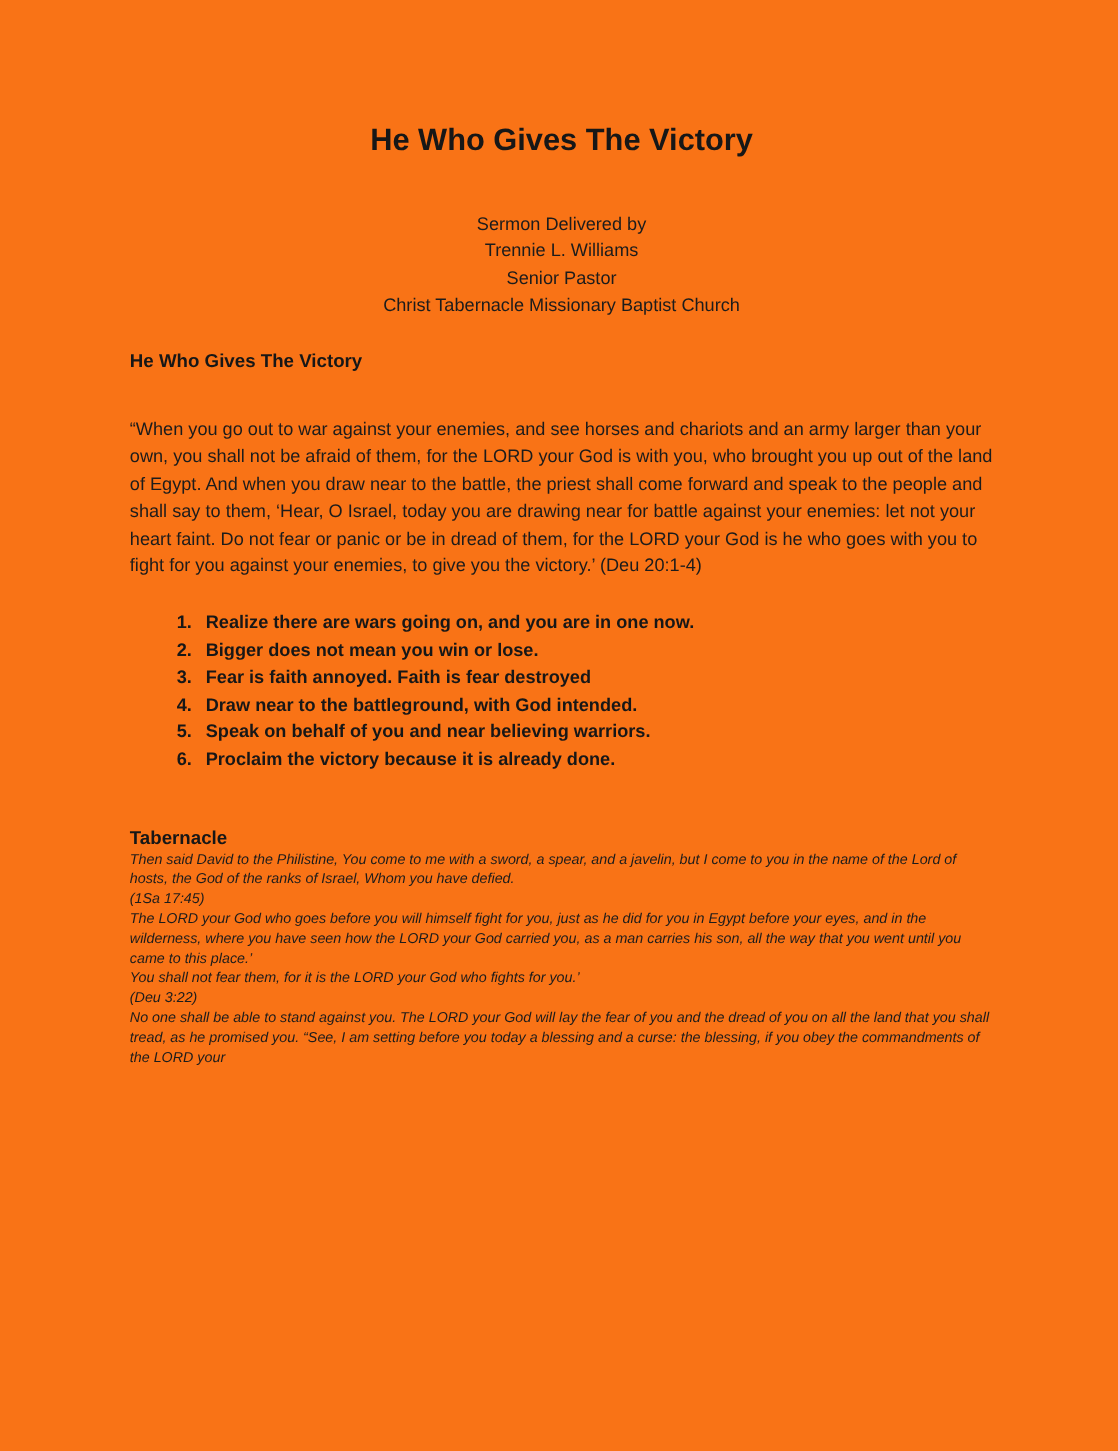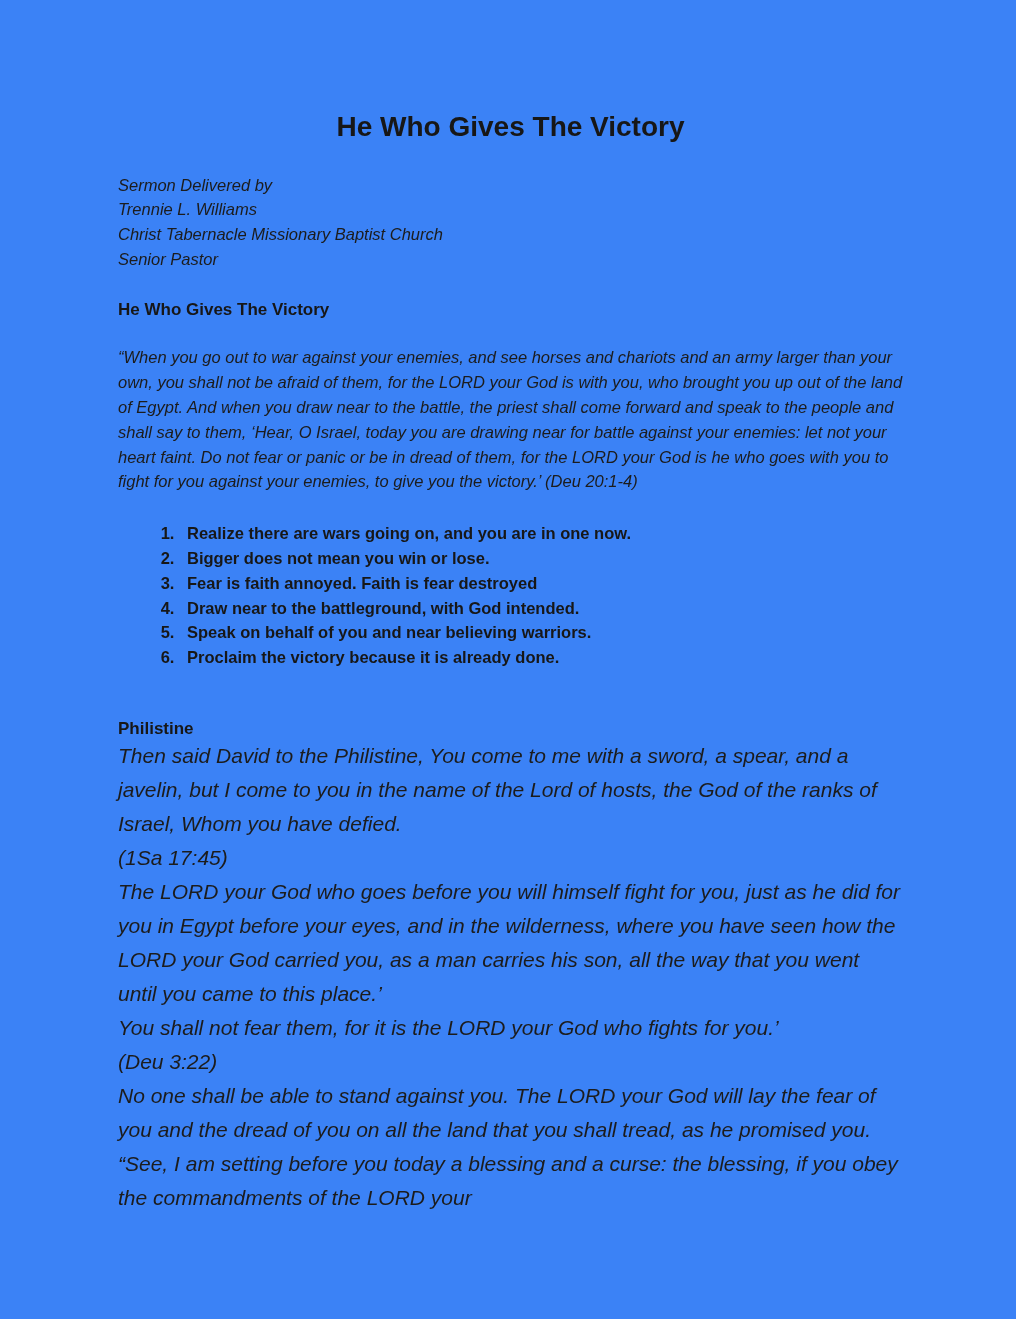--- a/index.html
+++ b/index.html
@@ -10,46 +10,44 @@
     width: 1016px;
     height: 1319px;
     overflow: hidden;
     font-family: "Liberation Sans", sans-serif;
     color: #1c1c1c;
   }
   .page {
     width: 1016px;
     height: 1319px;
     padding: 110px 113px 0 118px;
-    background: #3b82f6;
+    background: #f97316;
   }
   .doc-title {
     font-size: 28px;
     font-weight: bold;
     text-align: center;
     line-height: 1.2;
     color: #171717;
   }
   .subtitle-block {
-    margin-top: 29px;
-    text-align: left;
-    font-style: italic;
+    margin-top: 48px;
+    text-align: center;
     font-size: 16.5px;
     line-height: 24.7px;
   }
   .section-heading {
     margin-top: 29px;
     font-size: 17px;
     font-weight: bold;
     font-style: normal;
     color: #171717;
   }
   .quote {
-    margin-top: 25px;
-    font-style: italic;
+    margin-top: 39px;
     font-size: 16.5px;
     line-height: 24.8px;
   }
   ol.points {
     margin-top: 27px;
     margin-left: 28px;
     padding-left: 33px;
     font-weight: bold;
     font-size: 16.5px;
     line-height: 24.8px;
@@ -61,56 +59,56 @@
   .references-block {
     margin-top: 49px;
   }
   .references-heading {
     font-size: 17px;
     font-weight: bold;
     color: #171717;
   }
   .reference {
     font-style: italic;
-    font-size: 21px;
-    line-height: 34px;
+    font-size: 13px;
+    line-height: 18px;
   }
   .reference + .reference {
   }
   .reference p { margin: 0; }
 </style>
 </head>
 <body>
 
 <div class="page">
 
   <h1 class="doc-title">He Who Gives The Victory</h1>
 
   <div class="subtitle-block">
     <p>Sermon Delivered by</p>
     <p>Trennie L. Williams</p>
+    <p>Senior Pastor</p>
     <p>Christ Tabernacle Missionary Baptist Church</p>
-    <p>Senior Pastor</p>
   </div>
 
   <h2 class="section-heading">He Who Gives The Victory</h2>
 
   <p class="quote">“When you go out to war against your enemies, and see horses and chariots and an army larger than your own, you shall not be afraid of them, for the LORD your God is with you, who brought you up out of the land of Egypt. And when you draw near to the battle, the priest shall come forward and speak to the people and shall say to them, ‘Hear, O Israel, today you are drawing near for battle against your enemies: let not your heart faint. Do not fear or panic or be in dread of them, for the LORD your God is he who goes with you to fight for you against your enemies, to give you the victory.’ (Deu 20:1-4)</p>
 
   <ol class="points">
     <li>Realize there are wars going on, and you are in one now.</li>
     <li>Bigger does not mean you win or lose.</li>
     <li>Fear is faith annoyed. Faith is fear destroyed</li>
     <li>Draw near to the battleground, with God intended.</li>
     <li>Speak on behalf of you and near believing warriors.</li>
     <li>Proclaim the victory because it is already done.</li>
   </ol>
 
   <div class="references-block">
-    <h3 class="references-heading">Philistine</h3>
+    <h3 class="references-heading">Tabernacle</h3>
 
     <div class="reference">
       <p>Then said David to the Philistine, You come to me with a sword, a spear, and a javelin, but I come to you in the name of the Lord of hosts, the God of the ranks of Israel, Whom you have defied.</p>
       <p>(1Sa 17:45)</p>
     </div>
 
     <div class="reference">
       <p>The LORD your God who goes before you will himself fight for you, just as he did for you in Egypt before your eyes, and in the wilderness, where you have seen how the LORD your God carried you, as a man carries his son, all the way that you went until you came to this place.’</p>
     </div>
 

